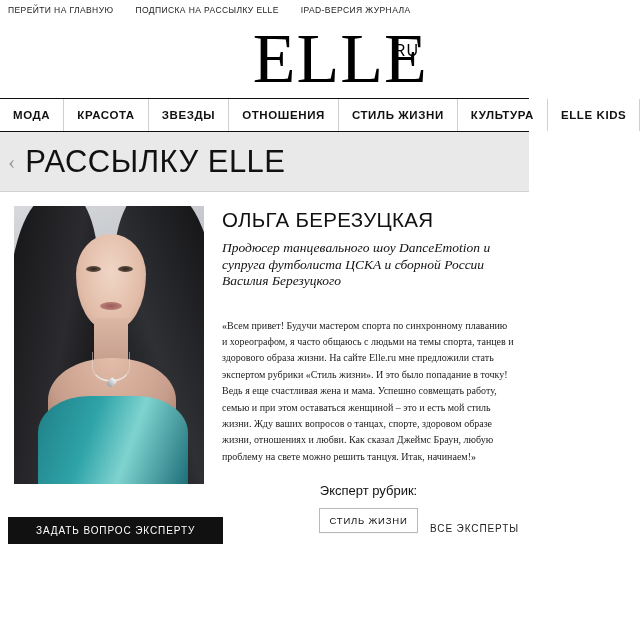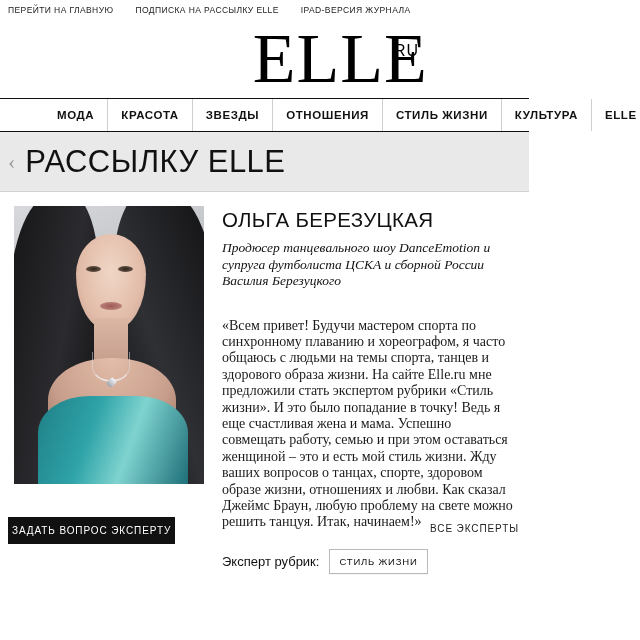--- a/index.html
+++ b/index.html
@@ -68,21 +68,20 @@
   }
 
   
   .nav {
     height: 34px;
     border-top: 1px solid #111;
     border-bottom: 1px solid #111;
     display: flex;
     align-items: stretch;
     background: #fff;
-    padding-left: 44px;
   }
   .nav-item {
     display: flex;
     align-items: center;
     padding: 0 13px;
     font-size: 11.5px;
     font-weight: bold;
     letter-spacing: 0.6px;
     color: #111;
     text-transform: uppercase;
@@ -209,31 +208,32 @@
     font-family: "Liberation Serif", serif;
     font-style: italic;
     font-weight: normal;
     font-size: 13.5px;
     line-height: 16.5px;
     color: #111;
     margin-bottom: 28px;
   }
   .person-quote {
     font-family: "Liberation Serif", serif;
-    font-size: 14px;
+    font-size: 10px;
     line-height: 16.4px;
     color: #1b1b1b;
     text-align: left;
   }
 
   .rubric-row {
     display: flex;
     align-items: center;
     gap: 10px;
     margin-top: 18px;
+    flex-direction: column;
   }
   .rubric-label {
     font-size: 13px;
     color: #111;
   }
   .rubric-chip {
     border: 1px solid #b9b9b9;
     background: #fff;
     font-size: 9.5px;
     letter-spacing: 0.8px;
@@ -251,21 +251,21 @@
     height: 40px;
     padding: 0 14px;
   }
   .btn-ask {
     position: absolute;
     left: 8px; top: 2px;
     background: #111;
     color: #fff;
     font-size: 10px;
     letter-spacing: 0.9px;
-    padding: 8px 4px;
+    padding: 8px 28px;
     text-transform: uppercase;
     border: none;
     font-family: "Liberation Sans", sans-serif;
   }
   .btn-all {
     position: absolute;
     right: 10px; top: 8px;
     color: #222;
     font-size: 10px;
     letter-spacing: 0.9px;

